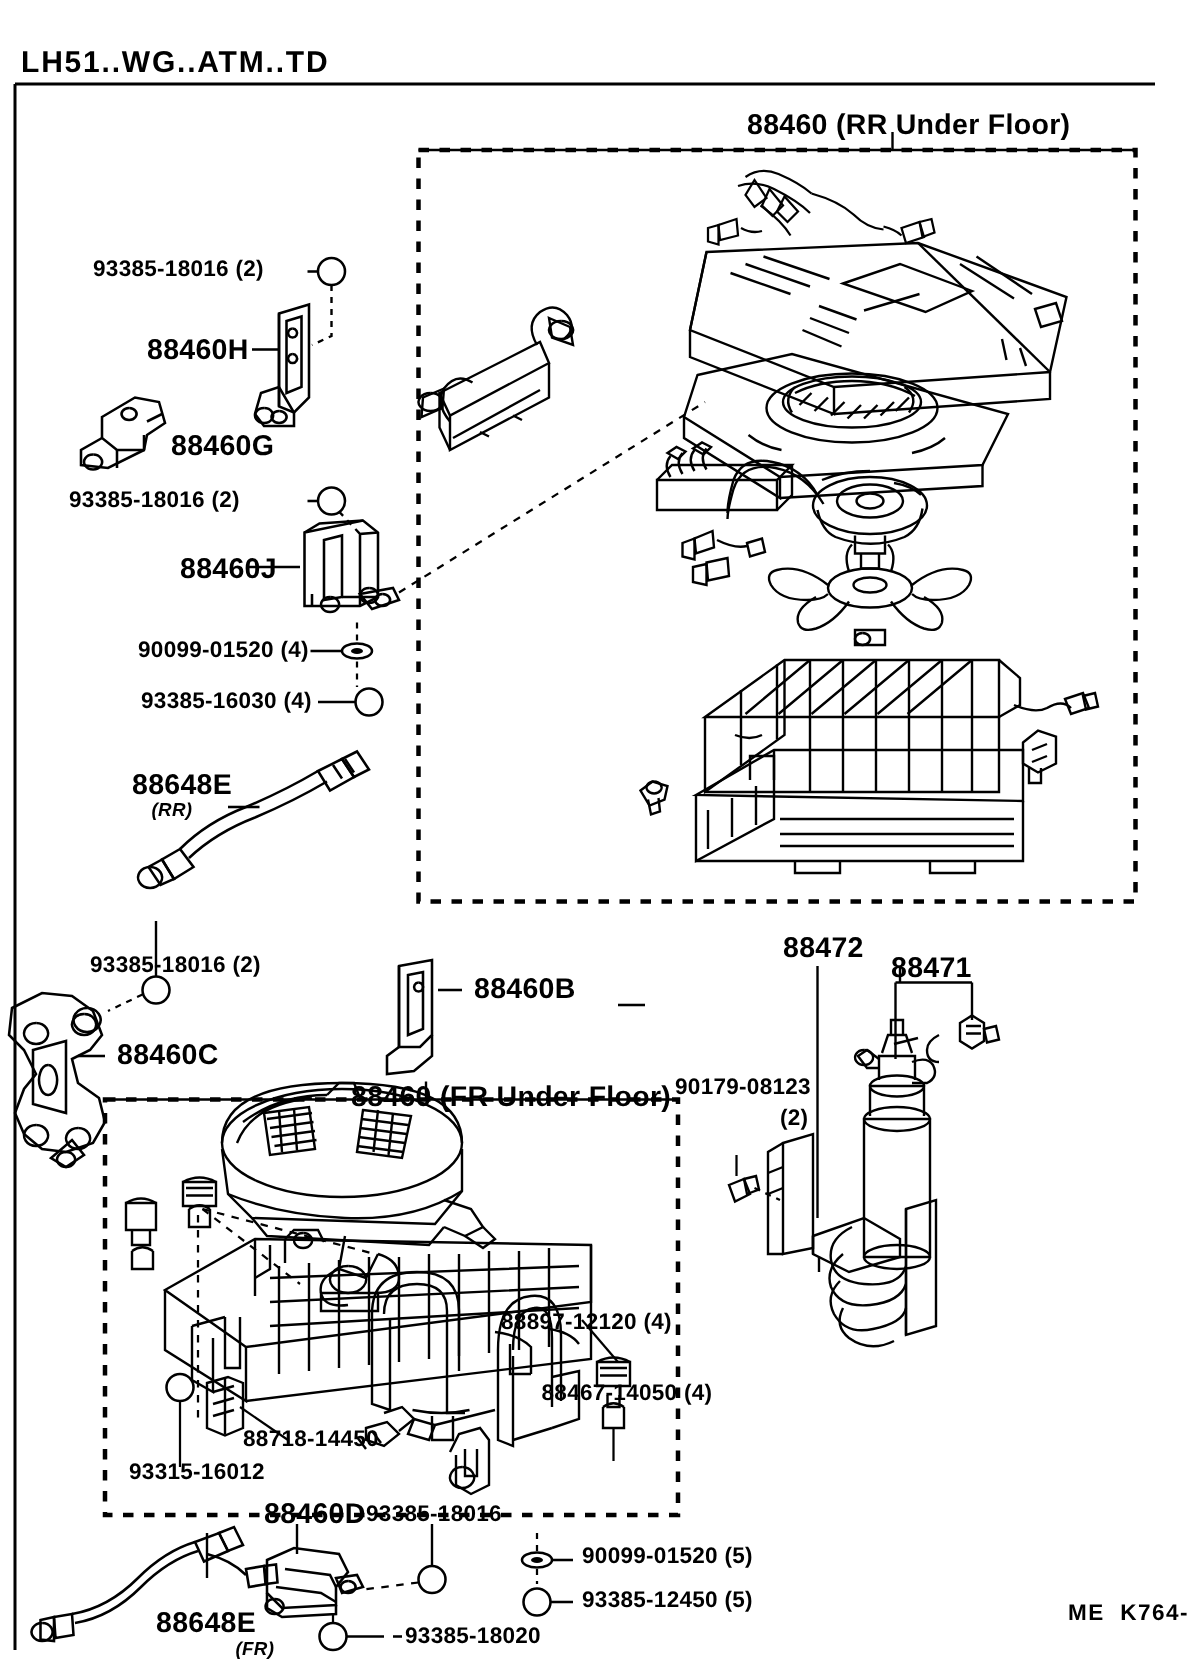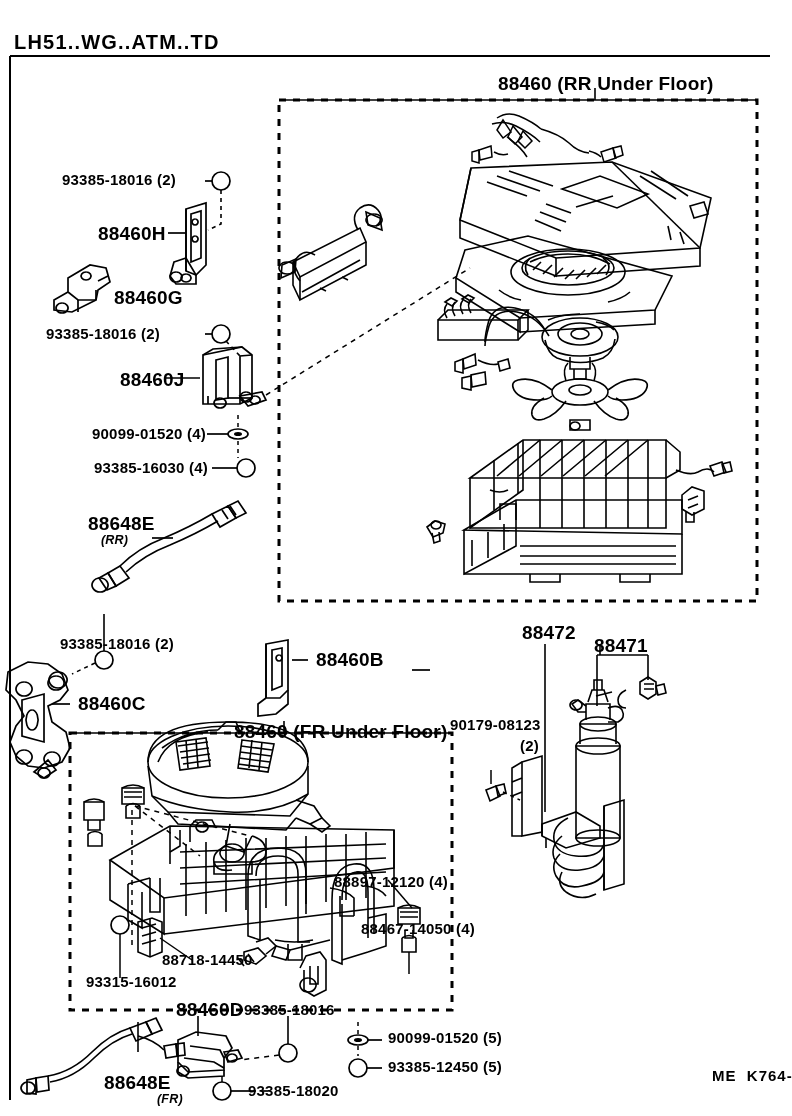--- a/index.html
+++ b/index.html
@@ -553,21 +553,21 @@
   <div class="lbl t15" style="left:146px; top:952px;margin-left:16px;">88718-14450</div>
 
   <div class="lbl t15" style="left:86px;  top:974px;">93315-16012</div>
 
   <div class="lbl t15" style="left:330px; top:921px;margin-left:31px;">88467-14050 (4)</div>
 
   <div class="lbl t17" style="left:176px; top:1000px;">88460D</div>
 
   <div class="lbl t15" style="left:244px; top:1002px;text-align:right;">93385-18016</div>
 
-  <div class="lbl t15" style="left:248px; top:1083px;text-align:right;">93385-18020</div>
+  <div class="lbl t15" style="left:270px; top:1083px;text-align:right;">93385-18020</div>
 
   <div class="lbl t15" style="left:388px; top:1030px;">90099-01520 (5)</div>
 
   <div class="lbl t15" style="left:388px; top:1059px;">93385-12450 (5)</div>
 
   <div class="lbl t17" style="left:104px; top:1073px;">88648E</div>
   <div class="lbl t13" style="left:113px; top:1093px;margin-left:44px;">(FR)</div>
 
   <div class="lbl code" style="left:676px; top:1068px;margin-left:36px;">ME  K764-B</div>
 

